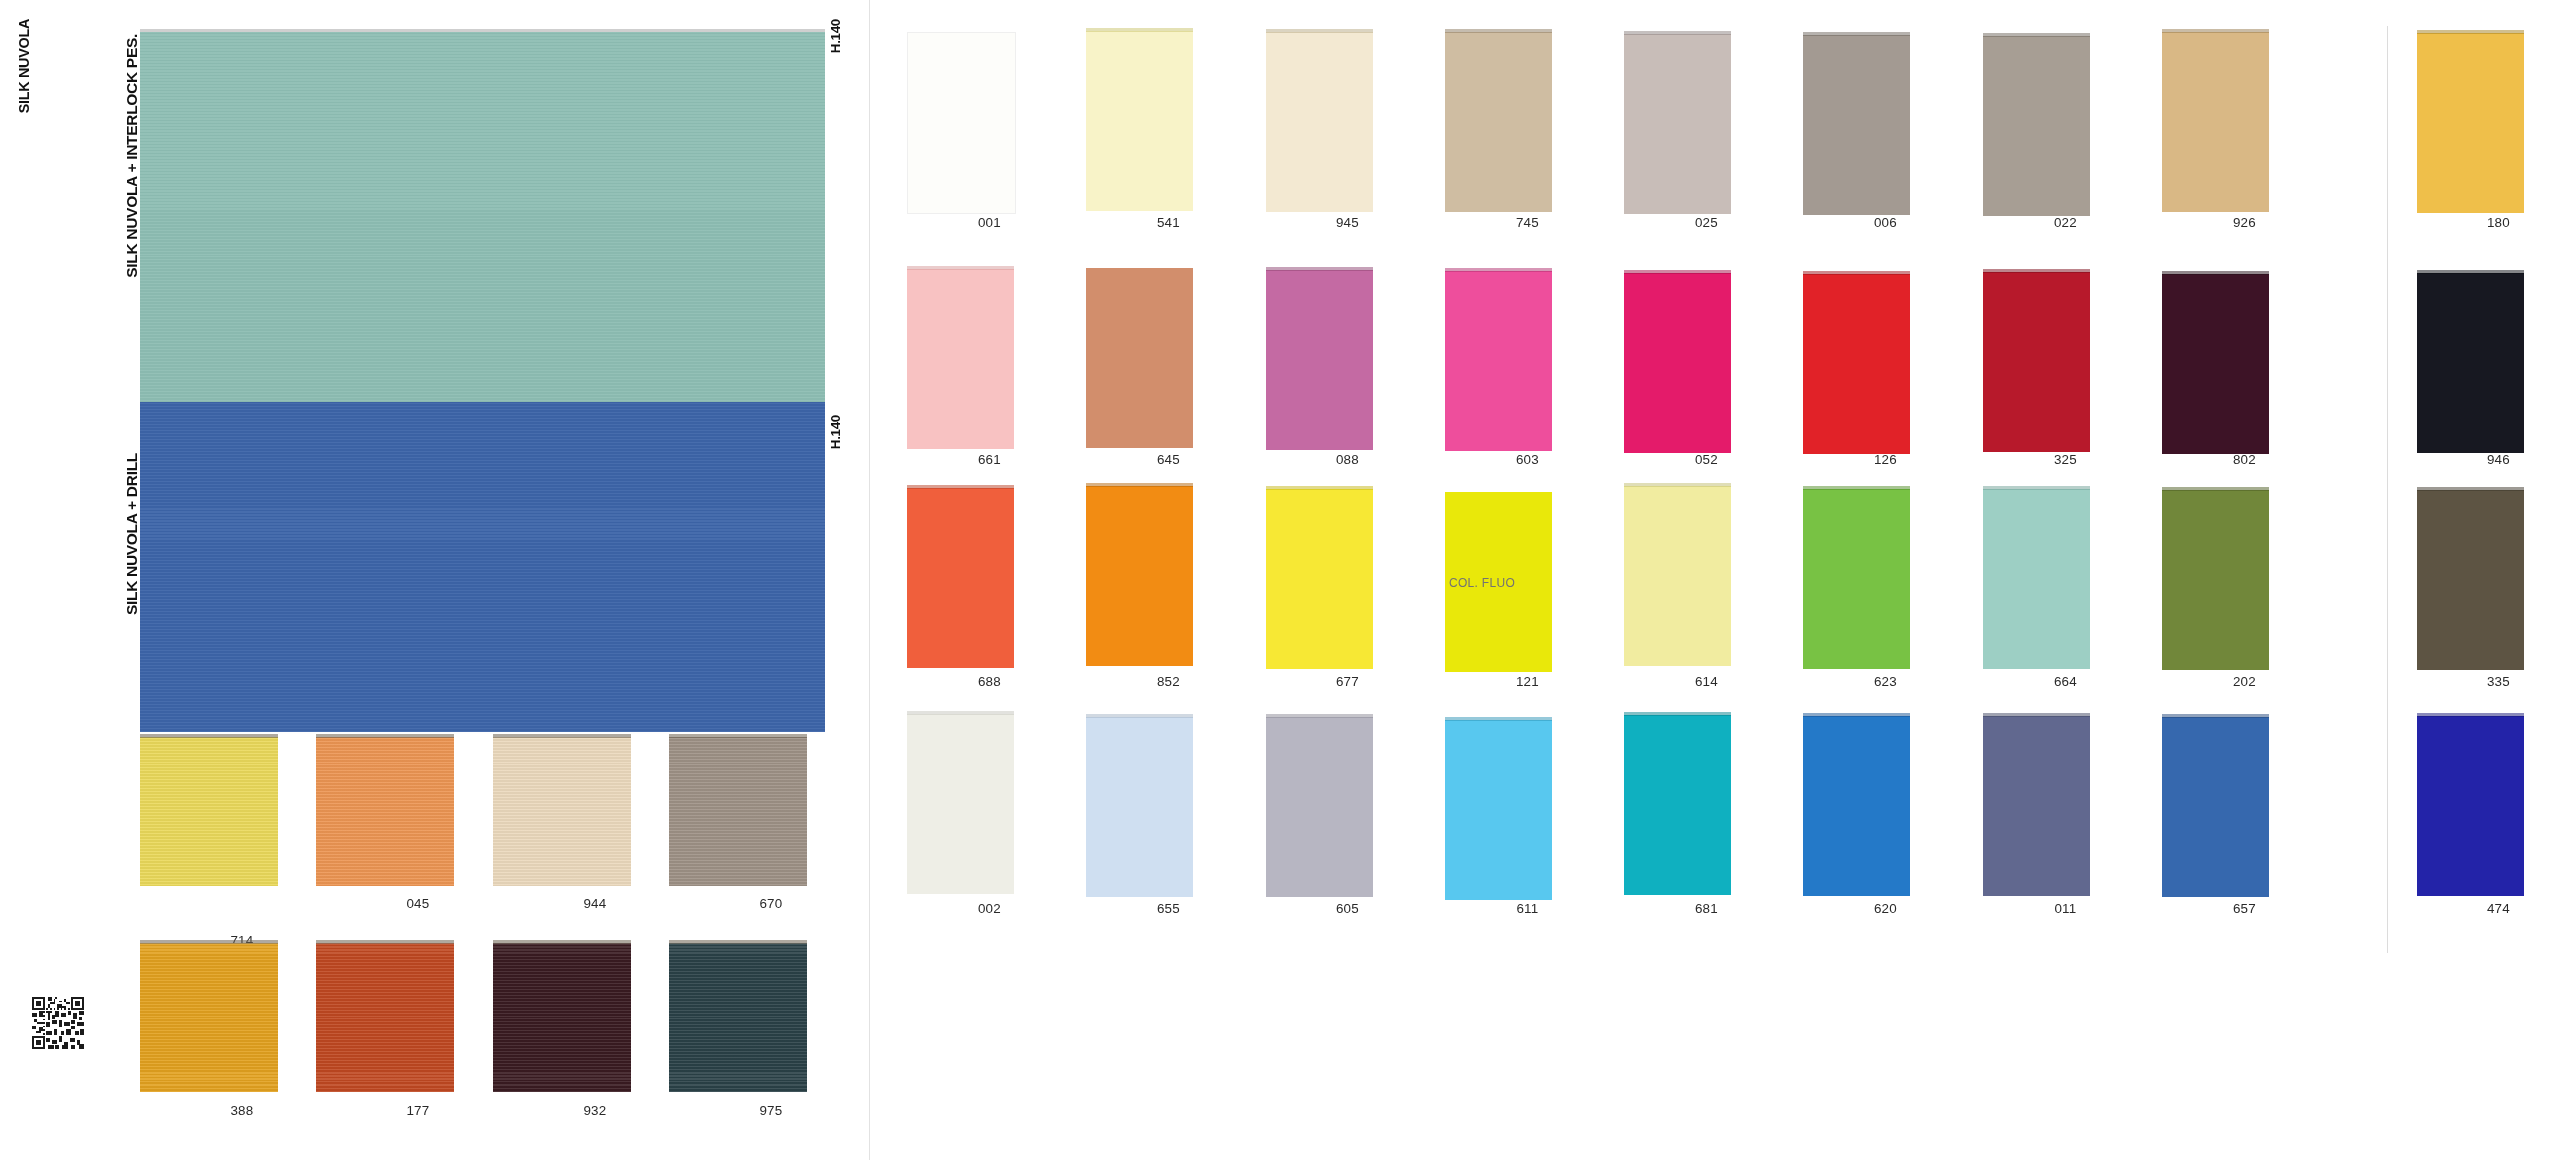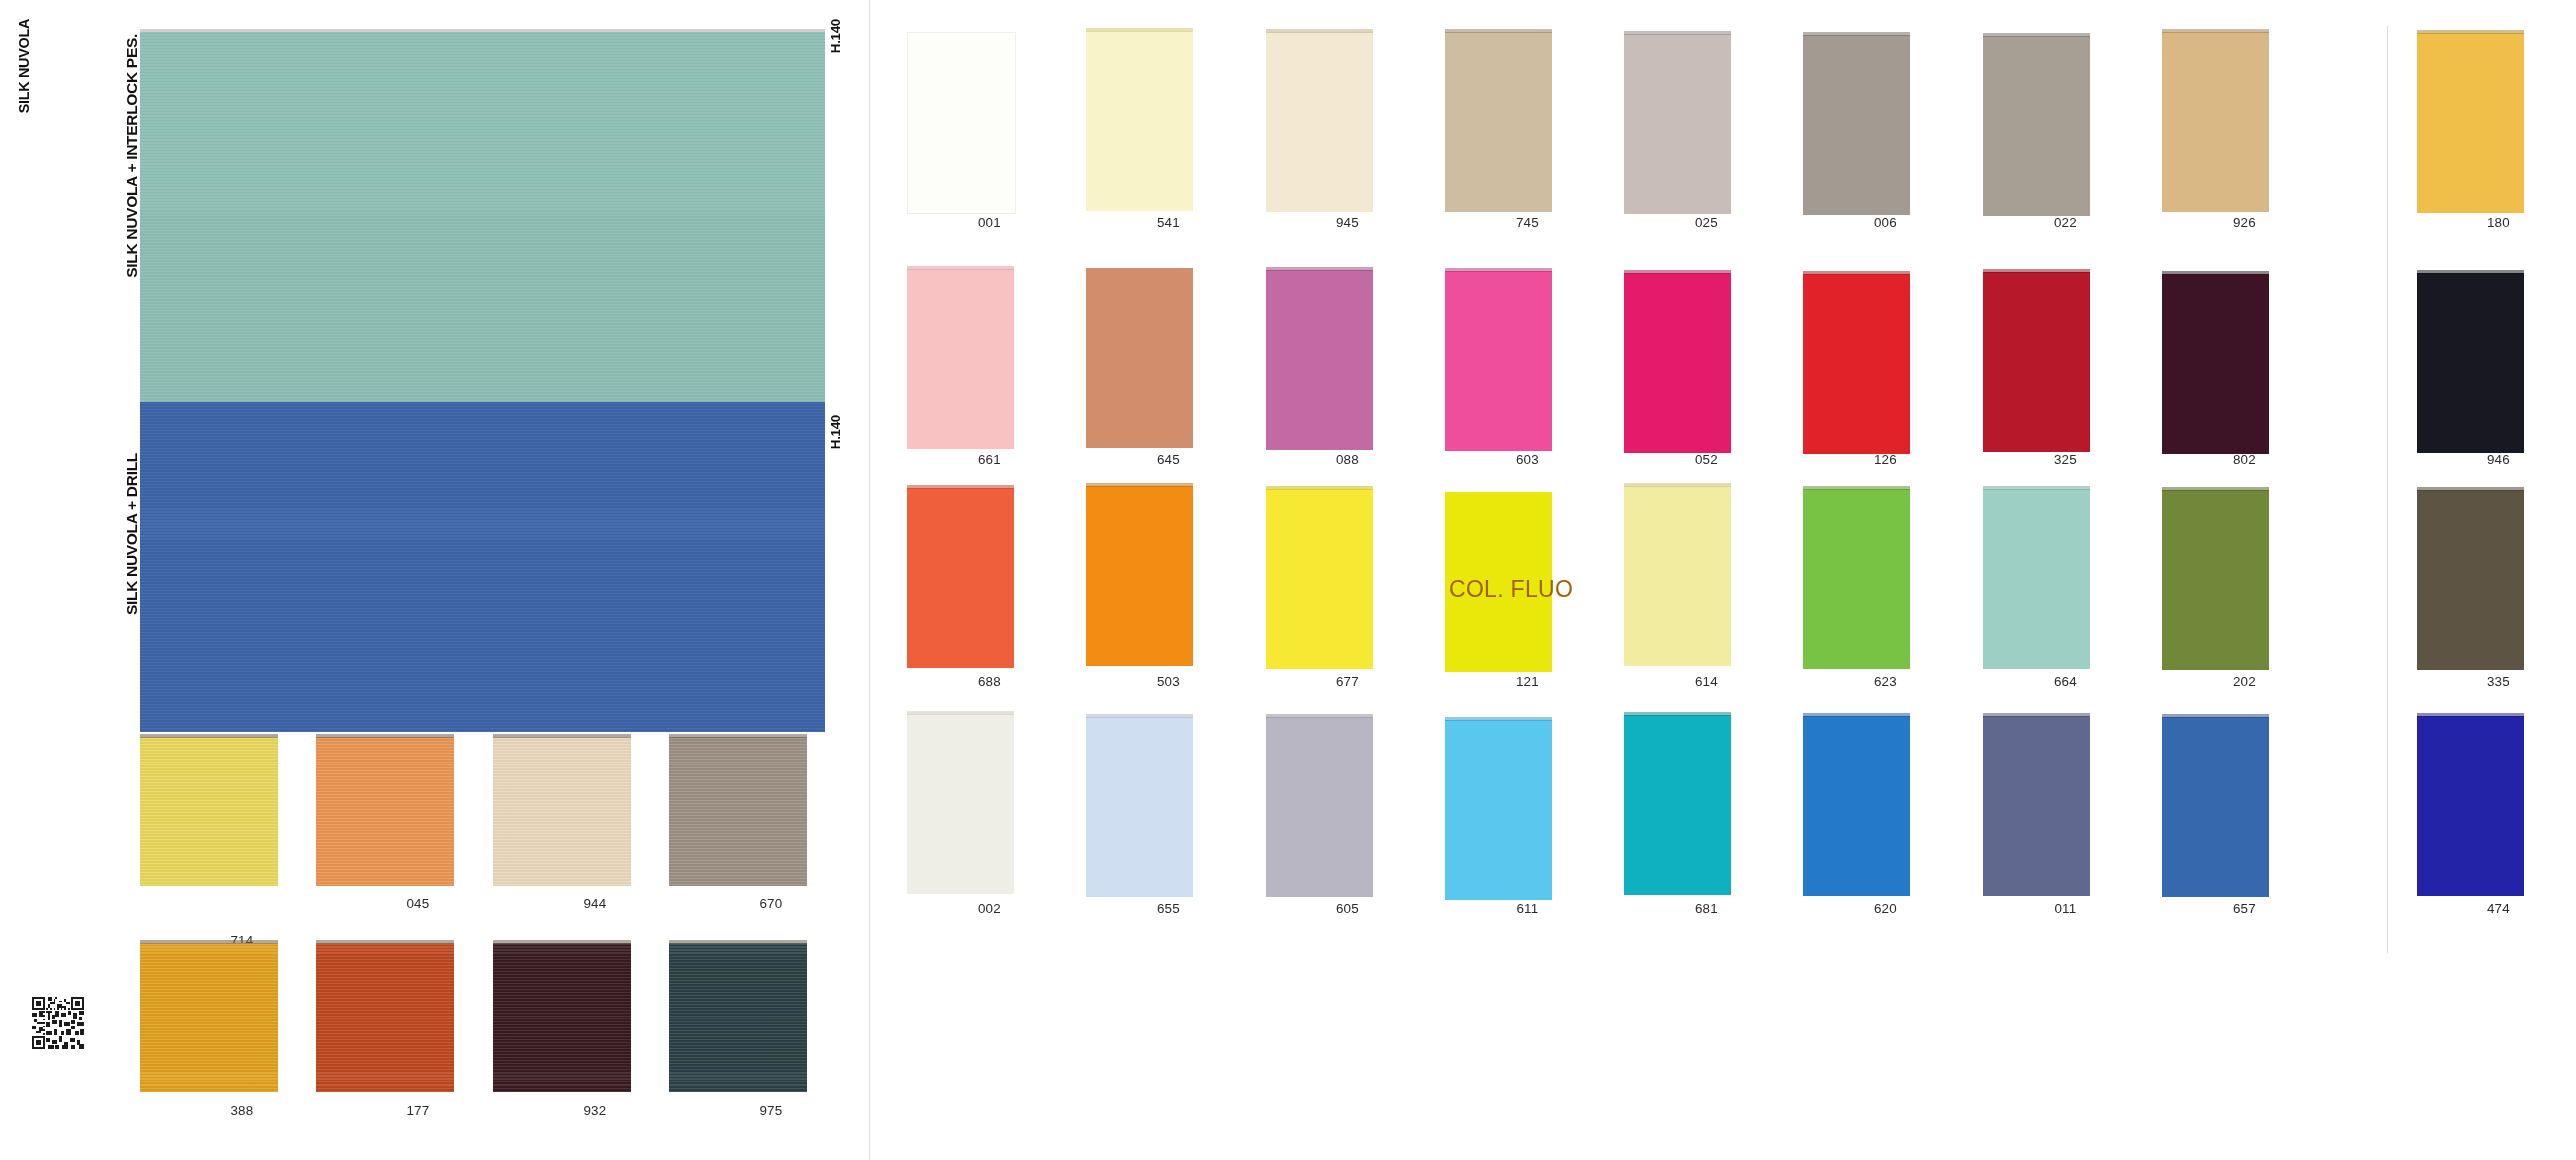--- a/index.html
+++ b/index.html
@@ -97,23 +97,23 @@
     background: #dcdcdc;
   }
   .rs { position: absolute; width: 107px; height: 180px; }
   .rs .frayed-top {
     position: absolute; left: 0; top: -2.6px; width: 100%; height: 3.1px;
     opacity: .5;
   }
   .fluo-label {
     position: absolute;
     font-family: "Liberation Sans", sans-serif;
-    font-size: 23px;
+    font-size: 12px;
     font-weight: 400;
-    color: #a16207;
+    color: #737373;
     letter-spacing: 0.3px;
     white-space: nowrap;
     z-index: 5;
   }
 </style>
 </head>
 <body>
 
 <div id="left-page">
 
@@ -364,21 +364,21 @@
     </div>
   <div class="rs" style="left:1255px; top:490px; background:#71873a;">
       <i class="frayed-top" style="background:#4b5b21;"></i>
     </div>
 
   <div class="rs" style="left:1510px; top:490px; background:#5d5443;">
       <i class="frayed-top" style="background:#3b352a;"></i>
     </div>
 
   <div class="code" style="left:31px;    top:674px; width:103px;">688</div>
-  <div class="code" style="left:210px;   top:674px; width:103px;">503</div>
+  <div class="code" style="left:210px;   top:674px; width:103px;">852</div>
   <div class="code" style="left:389px;   top:674px; width:103px;">677</div>
   <div class="code" style="left:569px;  top:674px; width:103px;">121</div>
   <div class="code" style="left:748px;  top:674px; width:103px;">614</div>
   <div class="code" style="left:927px;  top:674px; width:103px;">623</div>
   <div class="code" style="left:1107px;  top:674px; width:103px;">664</div>
   <div class="code" style="left:1286px;  top:674px; width:103px;">202</div>
   <div class="code" style="left:1540px;  top:674px; width:103px;">335</div>
 
   <div class="rs" style="left:0px;    top:714px; background:#eeeee6;">
       <i class="frayed-top" style="background:#c6c6bd;"></i>

